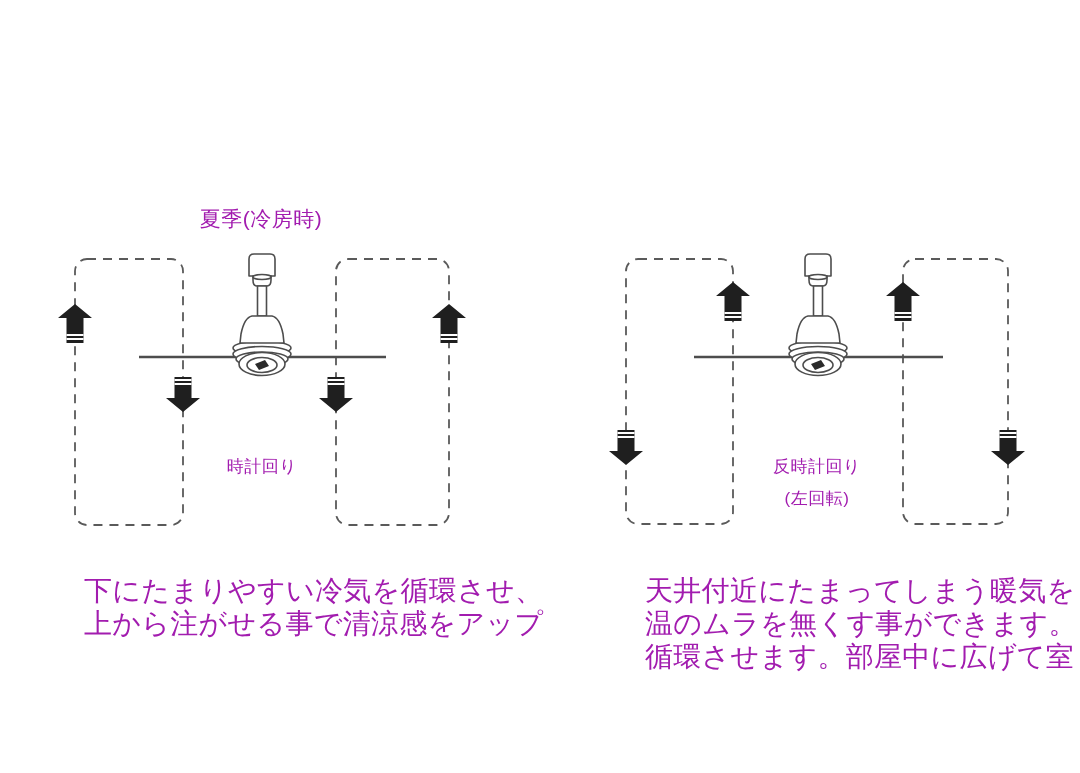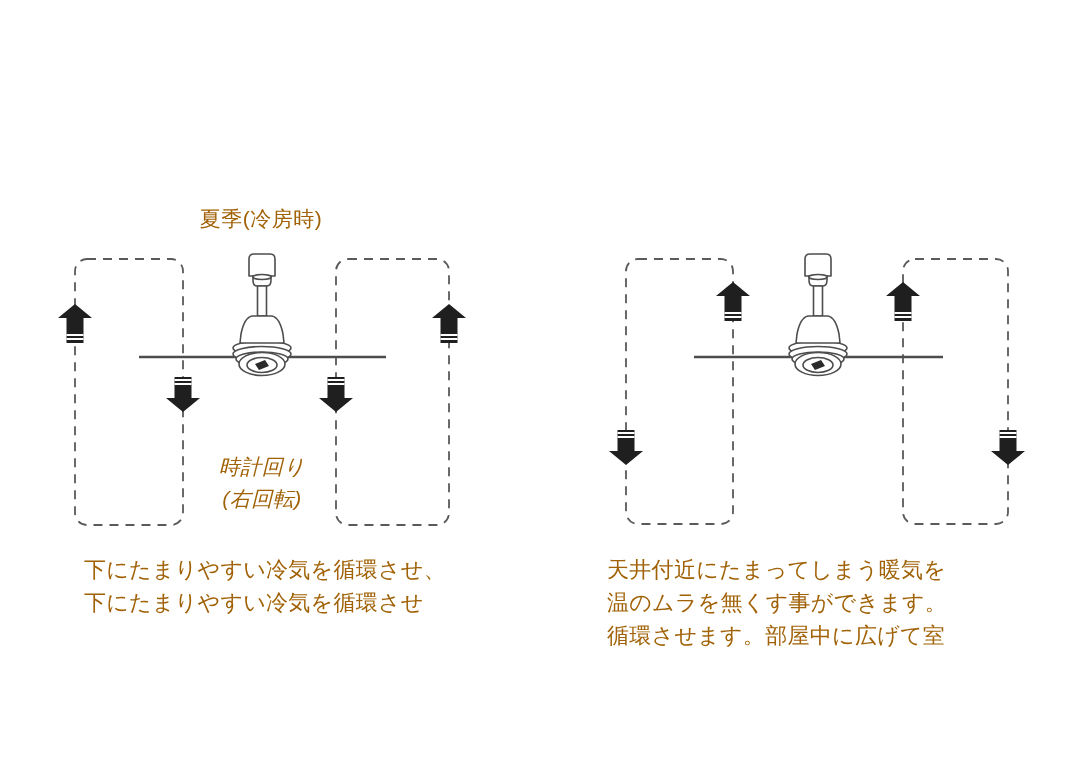--- a/index.html
+++ b/index.html
@@ -12,31 +12,31 @@
   .canvas svg{position:absolute;left:0;top:0;}
   .dashbox{
     fill:none;stroke:#5a5a5a;stroke-width:1.8;stroke-dasharray:9 7;
   }
   .blade{stroke:#4d4d4d;stroke-width:2.6;}
   .fanpart{fill:#ffffff;stroke:#4d4d4d;stroke-width:1.6;stroke-linejoin:round;}
   .blob{fill:#2a2a2a;stroke:none;}
   .arrow{fill:#1f1f1f;stroke:none;}
   .stripe{stroke:#ffffff;stroke-width:2;}
   .jtext{
-    position:absolute;color:#a16207;letter-spacing:0.5px;
+    position:absolute;color:#a21caf;letter-spacing:0.5px;
     white-space:nowrap;
   }
   .title{
     width:400px;text-align:center;font-size:21px;line-height:26px;
   }
   .rot{
-    width:400px;text-align:center;font-size:21px;line-height:32px;font-style:italic;
+    width:400px;text-align:center;font-size:17px;line-height:32px;
   }
   .desc{
-    font-size:22px;line-height:33px;letter-spacing:0.3px;text-align:left;
+    font-size:28px;line-height:33px;letter-spacing:0.3px;text-align:left;margin-top:21px;
   }
 </style>
 </head>
 <body>
 
 <div class="canvas">
 
   <svg width="1080" height="773" viewBox="0 0 1080 773">
     <defs>
 
@@ -85,26 +85,29 @@
       <use href="#arrow-up" x="733" y="282"></use>
       <use href="#arrow-up" x="903" y="282"></use>
       <use href="#arrow-down" x="626" y="430"></use>
       <use href="#arrow-down" x="1008" y="430"></use>
     </g>
   </svg>
 
   <div class="jtext title" style="left:61px;top:206px;">夏季(冷房時)</div>
   <div class="jtext rot" style="left:62px;top:451px;">
     <div>時計回り</div>
-    <div>(右回転)</div>
   </div>
   <div class="jtext desc" style="left:84px;top:553px;">
     <div>下にたまりやすい冷気を循環させ、</div>
-    <div>下にたまりやすい冷気を循環させ</div>
+    <div>上から注がせる事で清涼感をアップ</div>
   </div>
 
-  <div class="jtext desc" style="left:607px;top:553px;">
+  <div class="jtext rot" style="left:617px;top:451px;">
+    <div>反時計回り</div>
+    <div>(左回転)</div>
+  </div>
+  <div class="jtext desc" style="left:645px;top:553px;">
     <div>天井付近にたまってしまう暖気を</div>
     <div>温のムラを無くす事ができます。</div>
     <div>循環させます。部屋中に広げて室</div>
   </div>
 
 </div>
 
 </body></html>

